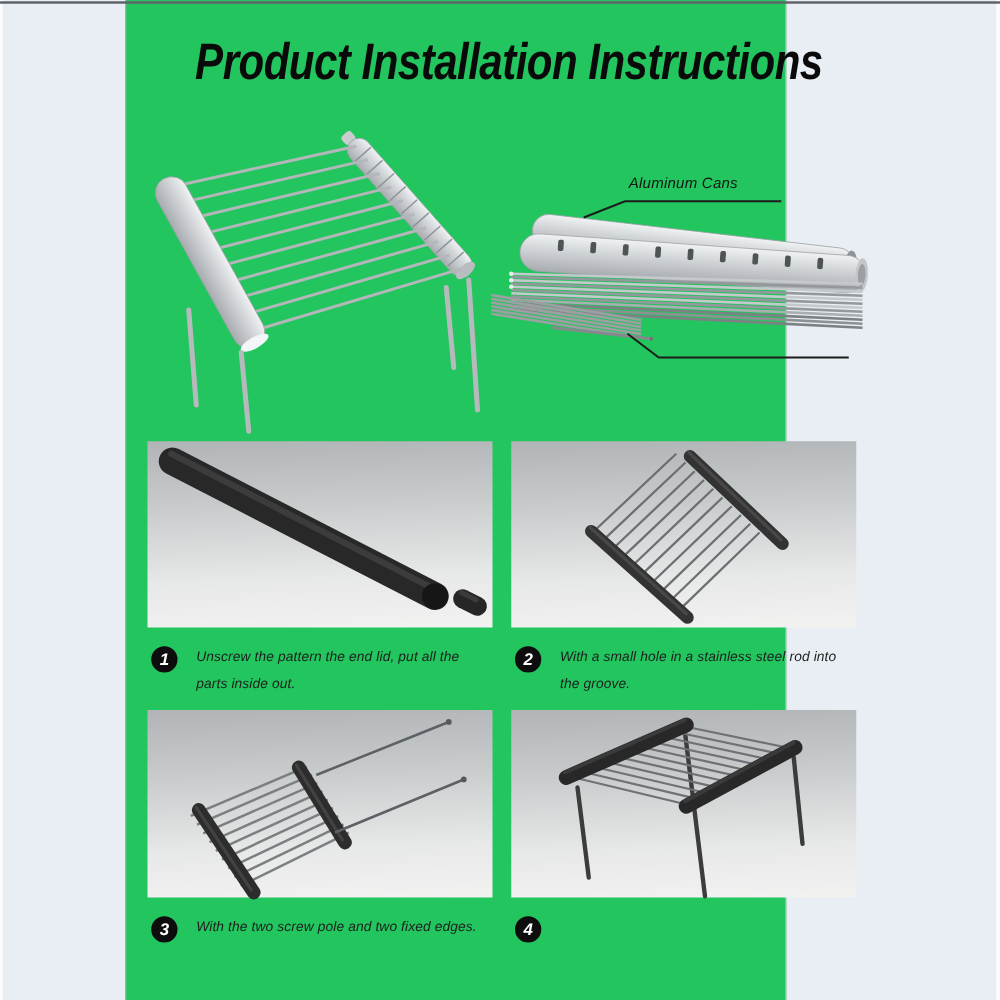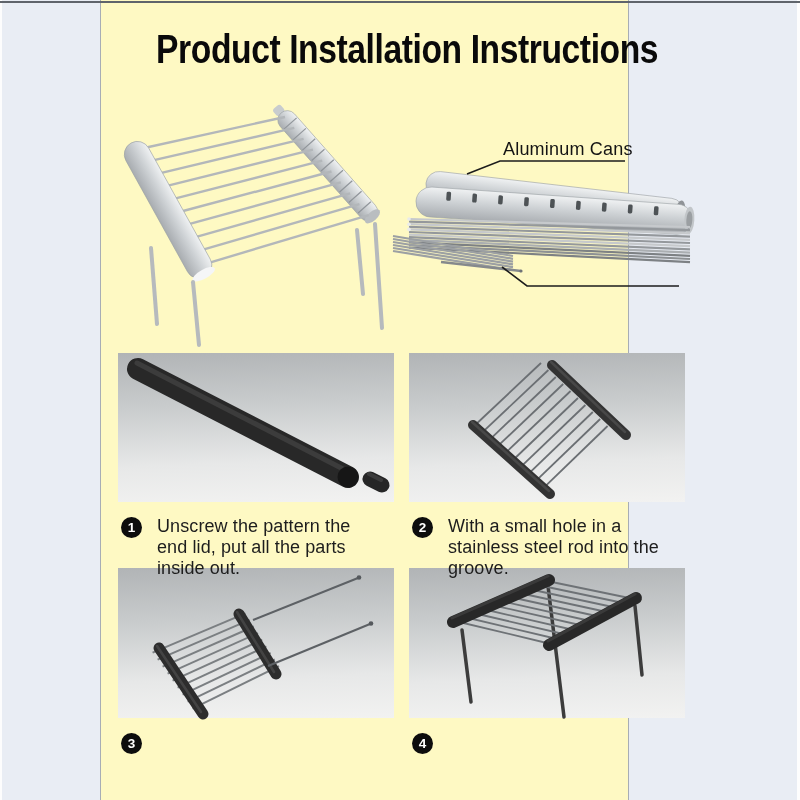--- a/index.html
+++ b/index.html
@@ -9,38 +9,39 @@
     font-family:"Liberation Sans", sans-serif;
     position:relative;
   }
   .top-line { position:absolute; top:1px; left:0; width:100%; height:2px; background:#5f646b; z-index:5; }
   .edge-strip { position:absolute; top:0; height:100%; background:#fdfdfd; z-index:4; }
   .edge-left { left:0; width:2px; }
   .edge-right { right:0; width:3px; }
 
   .page {
     position:absolute; left:100px; top:0; width:529px; height:800px;
-    background:#fef9c3;
+    background:#22c55e;
     border-left:1px solid #a7adb5; border-right:1px solid #a7adb5;
     box-sizing:border-box;
+    font-style:italic;
   }
 
   .title {
     position:absolute; top:26px; left:0; right:0; margin:0;
     text-align:center; font-weight:bold; font-size:41px; color:#0a0a0a;
     letter-spacing:-0.5px; white-space:nowrap;
   }
   .title span { display:inline-block; transform:scaleX(0.82); transform-origin:center; }
 
   svg { display:block; overflow:visible; }
   .grill-svg { position:absolute; left:0px; top:100px; }
   .parts-svg { position:absolute; left:300px; top:110px; }
 
   .label {
-    position:absolute; font-size:18px; color:#141414; white-space:nowrap; letter-spacing:0.2px;
+    position:absolute; font-size:12px; color:#141414; white-space:nowrap; letter-spacing:0.2px;
   }
   .label-cans { left:402px; top:139px; }
   .label-pipe { left:428px; top:287px; }
 
   .panel {
     position:absolute; width:276px;
     background:linear-gradient(178deg,#b1b4b6 0%, #c9cccd 35%, #e7e8e8 72%, #f2f2f1 100%);
   }
   .p1 { left:17px;  top:353px; height:149px; }
   .p2 { left:308px; top:353px; height:149px; }
@@ -51,21 +52,21 @@
   .c1 { left:20px;  top:516px; }
   .c2 { left:311px; top:516px; }
   .c3 { left:20px;  top:732px; }
   .c4 { left:311px; top:732px; }
   .badge {
     flex:0 0 auto; width:21px; height:21px; margin-top:1px;
     background:#0d0d0d; color:#ffffff; border-radius:50%;
     display:flex; align-items:center; justify-content:center;
     font-size:13.5px; font-weight:bold;
   }
-  .cap-text { width:228px; margin:0; font-size:18px; line-height:21px; color:#1d1d1d; letter-spacing:0.1px; }
+  .cap-text { width:228px; margin:0; font-size:11px; line-height:21px; color:#1d1d1d; letter-spacing:0.1px; }
 </style>
 </head>
 <body>
 
 <div class="top-line"></div>
 <div class="edge-strip edge-left"></div>
 <div class="edge-strip edge-right"></div>
 
 <div class="page">
 
@@ -267,18 +268,19 @@
   <div class="caption c1">
     <span class="badge">1</span>
     <p class="cap-text">Unscrew the pattern the end lid, put all the parts inside out.</p>
   </div>
   <div class="caption c2">
     <span class="badge">2</span>
     <p class="cap-text">With a small hole in a stainless steel rod into the groove.</p>
   </div>
   <div class="caption c3">
     <span class="badge">3</span>
+    <p class="cap-text">With the two screw pole and two fixed edges.</p>
   </div>
   <div class="caption c4">
     <span class="badge">4</span>
   </div>
 
 </div>
 
 </body></html>

